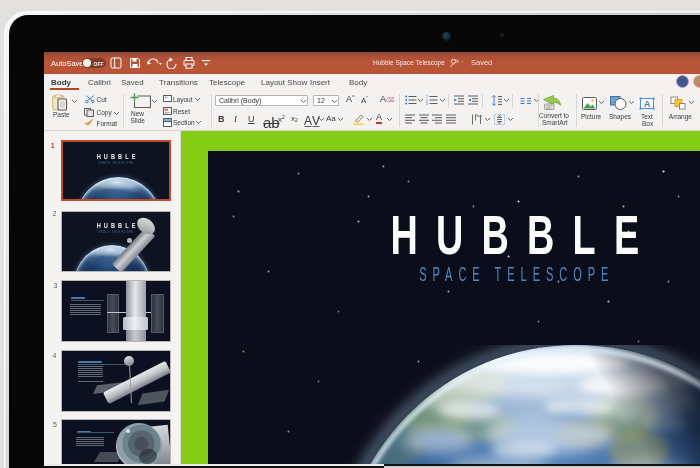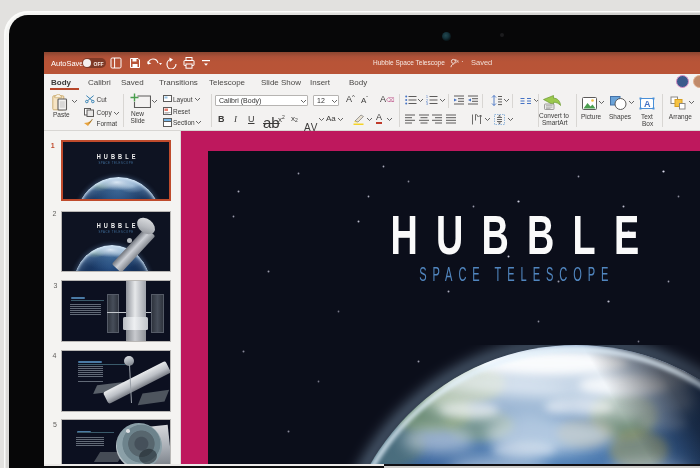--- a/index.html
+++ b/index.html
@@ -29,21 +29,21 @@
 #tabs span{position:absolute;top:3.5px;font-size:8px;color:#4a4846}
 #tabs .home{font-weight:bold;color:#3b3a39}
 .av{position:absolute;border-radius:50%}
 
 #ribbon{position:absolute;left:0;top:38px;width:656px;height:41px;background:#f3f2f1;border-bottom:1px solid #d8d6d3}
 .sep{position:absolute;width:1px;background:#d8d6d3}
 .lbl{position:absolute;font-size:6.5px;color:#3b3a39;white-space:nowrap}
 .combo{position:absolute;background:#fff;border:1px solid #b6b4b2;border-radius:1px;font-size:7px;color:#333}
 .chev{position:absolute;width:5px;height:3px}
 
-#work{position:absolute;left:0;top:79px;width:656px;height:333px;background:#be185d}
+#work{position:absolute;left:0;top:79px;width:656px;height:333px;background:#84cc16}
 #panel{position:absolute;left:0;top:0;width:137px;height:333px;background:#f4f3f1;border-right:1px solid #dedcda}
 .thumb{position:absolute;left:17px;width:110px;background:#10131f;overflow:hidden;border:1px solid #b9b7b5}
 .tnum{position:absolute;left:5px;font-size:7px;color:#5f5d5b}
 
 #canvas{position:absolute;left:164px;top:20px;width:492px;height:313px;background:#0b0e1a;overflow:hidden}
 #bigtitle{position:absolute;left:96px;top:51px;width:420px;text-align:center;white-space:nowrap;color:#fafafa;
   font-size:56px;font-weight:bold;letter-spacing:27px;text-indent:27px;transform:scaleX(0.675);transform-origin:center}
 #subtitle{position:absolute;left:136px;top:112px;width:320px;text-align:center;white-space:nowrap;color:#5186bf;
   font-size:19.5px;letter-spacing:10.5px;text-indent:10.5px;transform:scaleX(0.567);transform-origin:center}
 #earthsvg{position:absolute;left:131px;top:194px}
@@ -141,21 +141,21 @@
         </svg>
       <span class="tx" style="left:417px;top:5px;font-size:8px;color:#eed8d0">·</span>
       <span class="tx" style="left:427px;top:6px;font-size:7.5px;color:#f0dcd4">Saved</span>
     </div>
     <div id="tabs">
       <span class="home" style="left:7px">Body</span>
       <span style="left:44px">Calibri</span>
       <span style="left:77px">Saved</span>
       <span style="left:115px">Transitions</span>
       <span style="left:165px">Telescope</span>
-      <span style="left:217px">Slide Show</span>
+      <span style="left:217px">Layout Show</span>
       <span style="left:266px">Insert</span>
       <span style="left:305px">Body</span>
       <div style="position:absolute;left:6px;top:13.5px;width:29px;height:2px;background:#b7472a"></div>
       <div class="av" style="left:632px;top:1px;width:13px;height:13px;background:#3a5a8c;border:1px solid #d98ec4"></div>
       <div class="av" style="left:649px;top:1px;width:13px;height:13px;background:#c08a6a;border:1px solid #e0b090"></div>
     </div>
     <div id="ribbon">
 
       <svg class="abs" style="left:8px;top:4px" width="18" height="16.5" viewBox="0 0 18 16.5">
           <rect x="0.8" y="1.8" width="11" height="14" rx="1" fill="#f6e4c4" stroke="#c8a869" stroke-width="0.9"></rect>
@@ -235,21 +235,21 @@
         </div>
       <div class="abs" style="left:302px;top:4px;font-size:9px;color:#3b3a39">A<span style="font-size:6px;vertical-align:3px">^</span></div>
       <div class="abs" style="left:317px;top:5px;font-size:8px;color:#3b3a39">A<span style="font-size:5px;vertical-align:3px">ˇ</span></div>
       <div class="abs" style="left:336px;top:4px;font-size:9px;color:#3b3a39">A<span style="font-size:6px;color:#c05a8e">⌫</span></div>
       <div class="abs" style="left:174px;top:24px;font-size:9px;font-weight:bold;color:#3b3a39">B</div>
       <div class="abs" style="left:190px;top:24px;font-size:9px;font-style:italic;font-family:'Liberation Serif',serif;color:#3b3a39">I</div>
       <div class="abs" style="left:204px;top:24px;font-size:9px;text-decoration:underline;color:#3b3a39">U</div>
       <div class="abs" style="left:219px;top:24px;font-size:15px;text-decoration:line-through;color:#3b3a39">ab</div>
       <div class="abs" style="left:234px;top:24px;font-size:8px;color:#3b3a39">x<span style="font-size:5px;vertical-align:3px">2</span></div>
       <div class="abs" style="left:247px;top:24px;font-size:8px;color:#3b3a39">x<span style="font-size:5px;vertical-align:-1px">2</span></div>
-      <div class="abs" style="left:260px;top:32px;font-size:10px;color:#3b3a39">A̲V̲</div>
+      <div class="abs" style="left:260px;top:24px;font-size:12px;color:#3b3a39">A̲V̲</div>
       <svg class="chev" style="left:275px;top:28px" viewBox="0 0 5 3">
           <path d="M0 0l2.5 2.5L5 0" fill="none" stroke="#555" stroke-width="0.9"></path>
         </svg>
       <div class="abs" style="left:282px;top:24px;font-size:8px;color:#3b3a39">Aa</div>
       <svg class="chev" style="left:294px;top:28px" viewBox="0 0 5 3">
           <path d="M0 0l2.5 2.5L5 0" fill="none" stroke="#555" stroke-width="0.9"></path>
         </svg>
       <svg class="abs" style="left:309px;top:23px" width="12" height="12" viewBox="0 0 12 12">
           <path d="M2 8L8 2l2.5 1.5L5 9z" fill="#e8e0d0" stroke="#7a7a78" stroke-width="0.7"></path>
           <path d="M1 9l4 0.5L2 8z" fill="#f5d328"></path>

